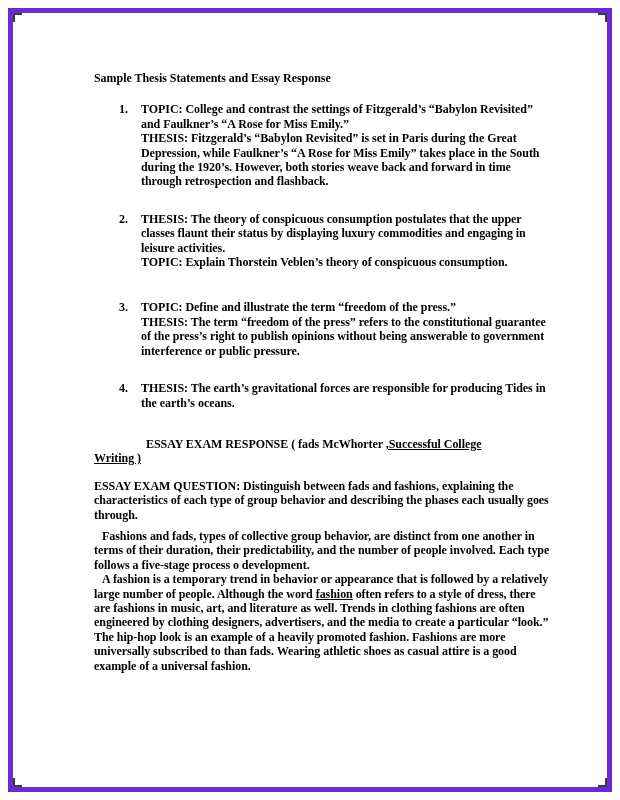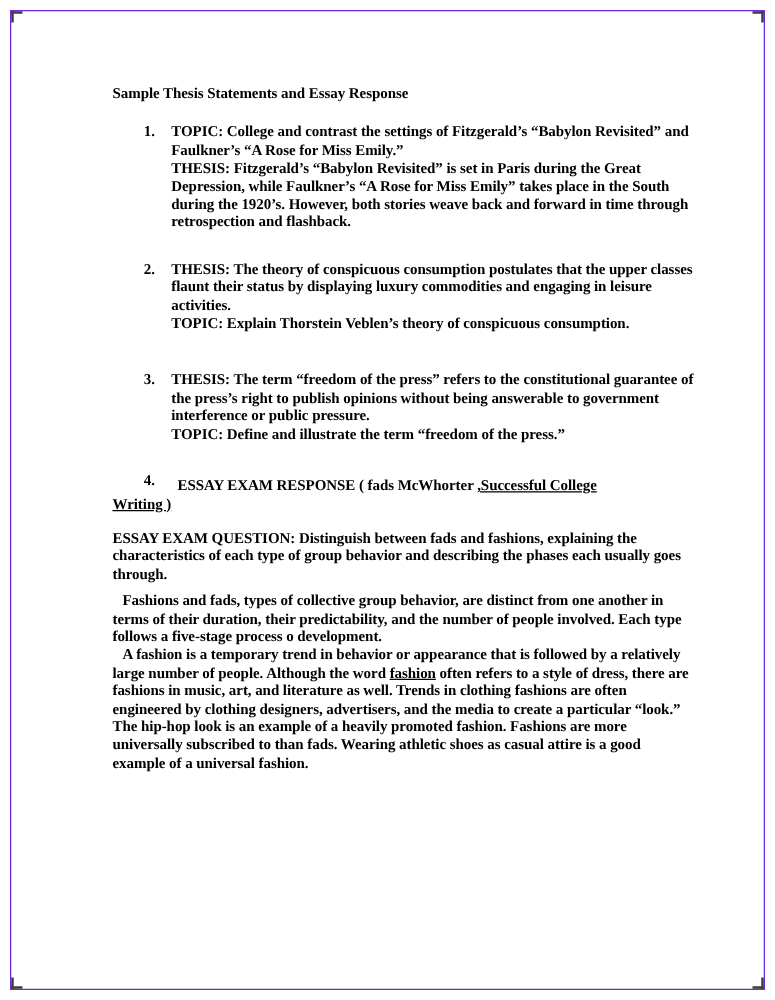--- a/index.html
+++ b/index.html
@@ -3,21 +3,21 @@
 <meta charset="utf-8">
 <style>
   html,body{margin:0;padding:0}
   body{
     width:620px;height:800px;position:relative;overflow:hidden;
     background:#ffffff;color:#000;
     font-family:"Liberation Serif","DejaVu Serif",serif;
   }
   .frame{
     position:absolute;inset:8px;
-    border:1px solid #6d28d9;
+    border:5px solid #6d28d9;
   }
   .tick{position:absolute;background:#3c3c3c}
   .tick.h{width:9px;height:2px}
   .tick.v{width:2px;height:9px}
   .tl.h{top:0;left:0}   .tl.v{top:0;left:0}
   .tr.h{top:0;right:0}  .tr.v{top:0;right:0}
   .bl.h{bottom:0;left:0}.bl.v{bottom:0;left:0}
   .br.h{bottom:0;right:0}.br.v{bottom:0;right:0}
   .content{
     position:absolute;inset:0;
@@ -74,31 +74,35 @@
       </div>
       <div>
         <span>TOPIC:</span>
         <span>Explain Thorstein Veblen’s theory of conspicuous consumption.</span>
       </div>
     </div>
 
     <div class="item">
       <span class="num">3.</span>
       <div>
+        <span>TOPIC:</span>
+        <span>Define and illustrate the term “freedom of the press.”</span>
+      </div>
+      <div>
         <span>THESIS:</span>
         <span>The term “freedom of the press” refers to the constitutional guarantee of the press’s right to publish opinions without being answerable to government interference or public pressure.</span>
-      </div>
-      <div>
-        <span>TOPIC:</span>
-        <span>Define and illustrate the term “freedom of the press.”</span>
       </div>
     </div>
 
     <div class="item gap-md">
       <span class="num">4.</span>
+      <div>
+        <span>THESIS:</span>
+        <span>The earth’s gravitational forces are responsible for producing Tides in the earth’s oceans.</span>
+      </div>
     </div>
 
     <div class="response-heading"><span>ESSAY EXAM RESPONSE ( fads McWhorter </span><span class="u">,Successful College Writing )</span></div>
 
     <div class="question"><span>ESSAY EXAM QUESTION:</span><span> Distinguish between fads and fashions, explaining the characteristics of each type of group behavior and describing the phases each usually goes through.</span></div>
 
     <div class="para">Fashions and fads, types of collective group behavior, are distinct from one another in terms of their duration, their predictability, and the number of people involved. Each type follows a five-stage process o development.</div>
 
     <div class="para"><span>A fashion is a temporary trend in behavior or appearance that is followed by a relatively large number of people. Although the word </span><span class="u">fashion</span><span> often refers to a style of dress, there are fashions in music, art, and literature as well. Trends in clothing fashions are often engineered by clothing designers, advertisers, and the media to create a particular “look.” The hip-hop look is an example of a heavily promoted fashion. Fashions are more universally subscribed to than fads. Wearing athletic shoes as casual attire is a good example of a universal fashion.</span></div>
 

